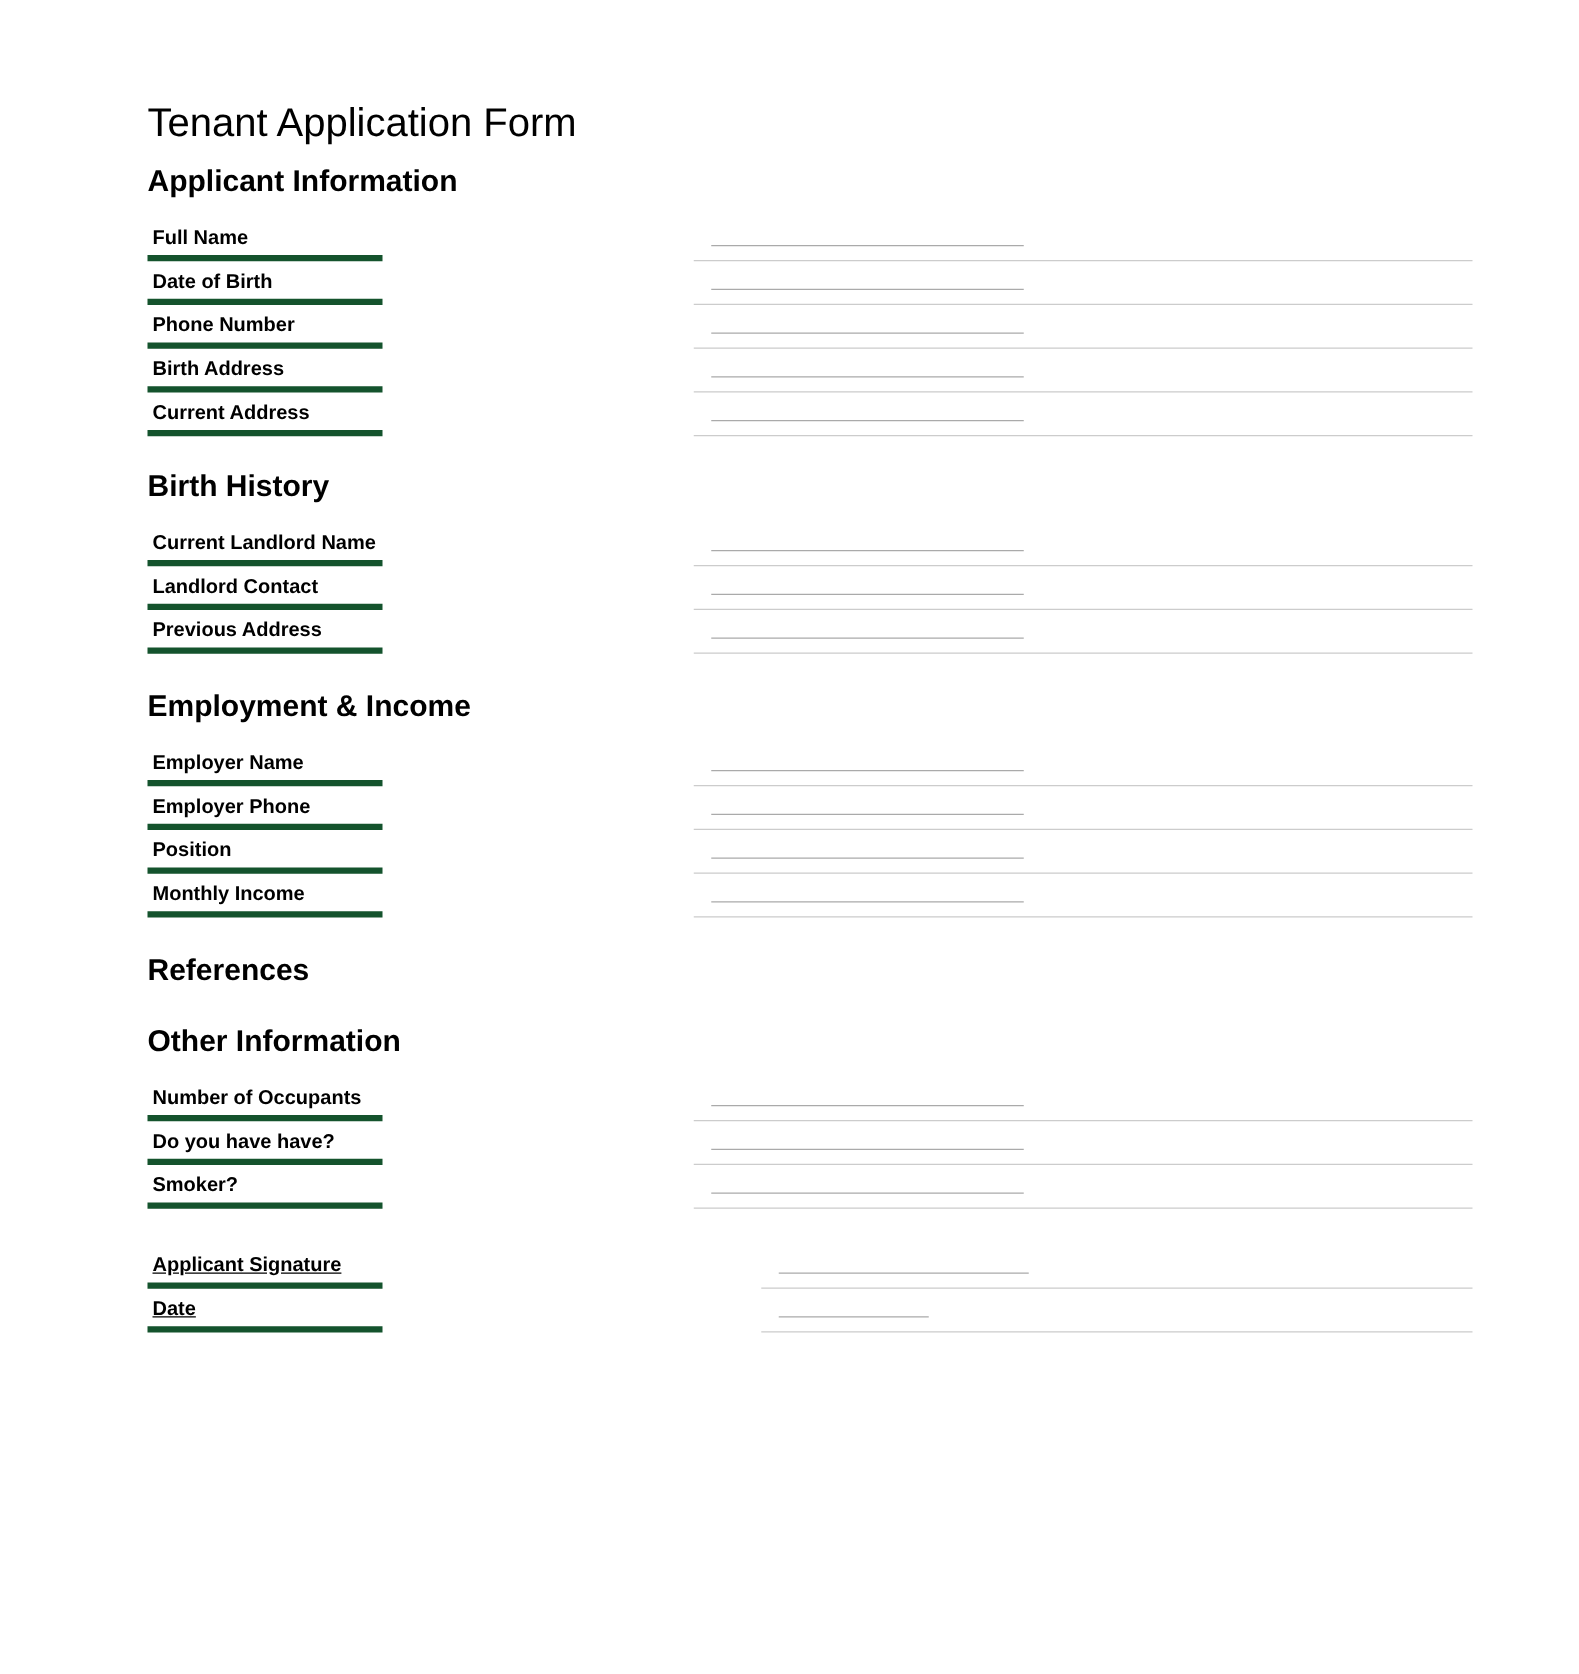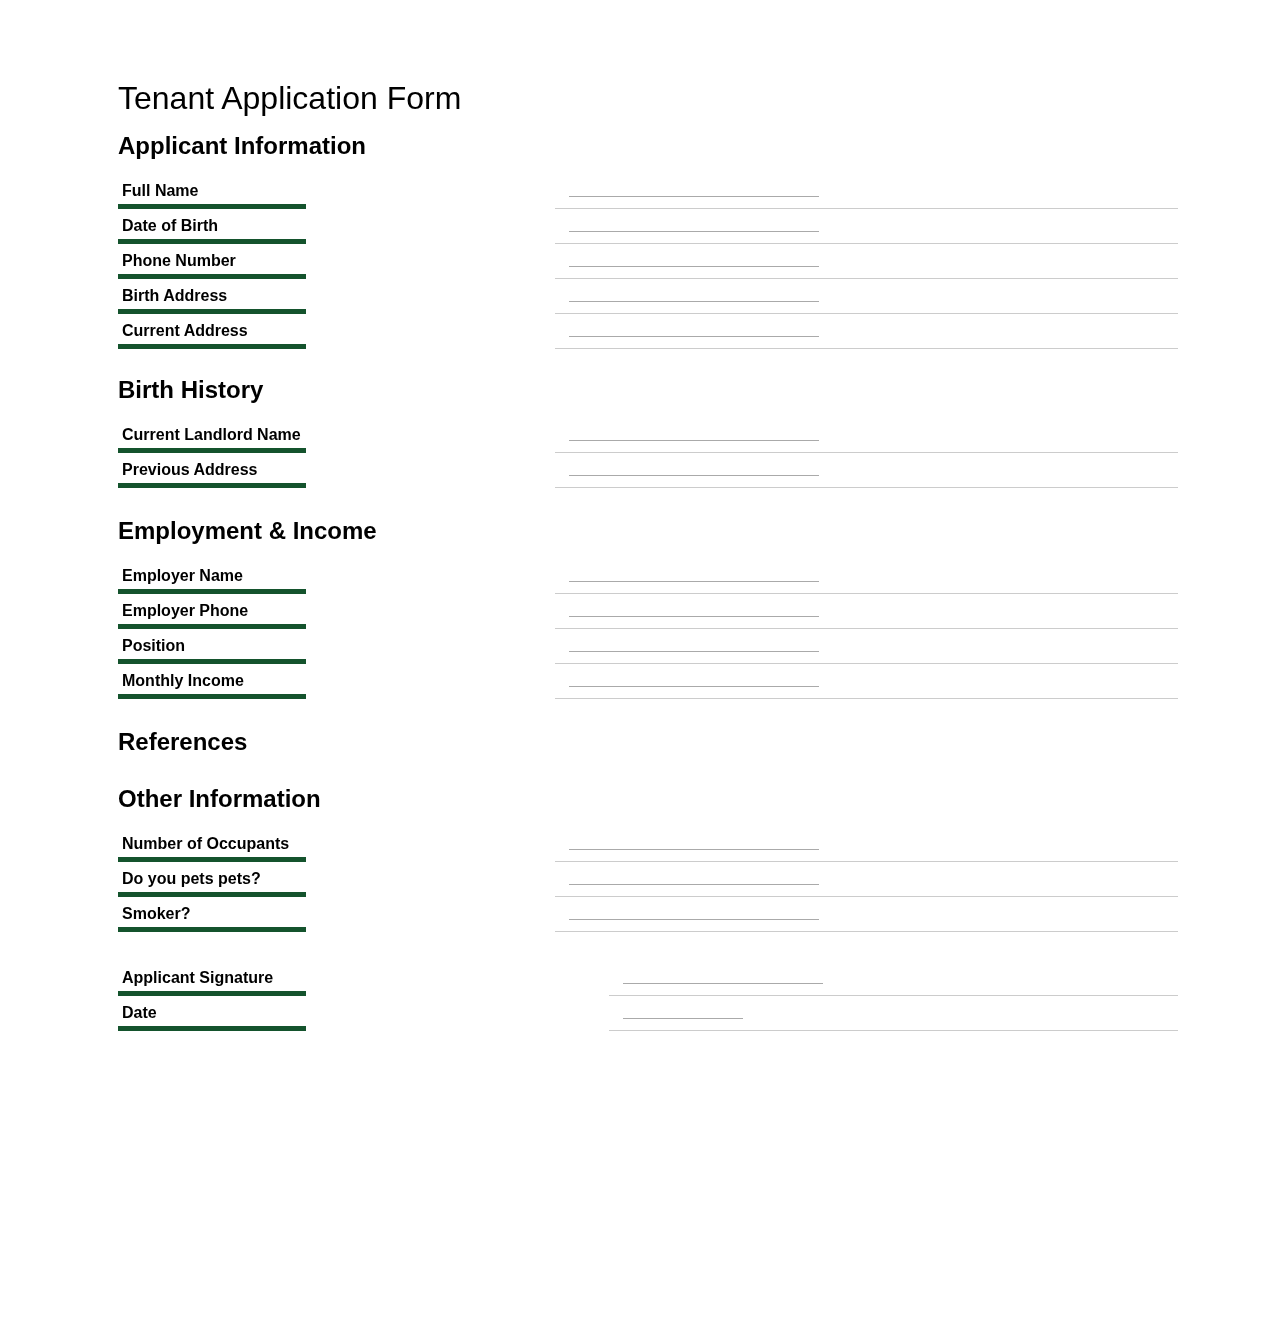--- a/index.html
+++ b/index.html
@@ -93,20 +93,27 @@
     <h2 class="section-title">Birth History</h2>
     <div class="rows">
       <div class="row">
         <div class="label-cell">Current Landlord Name</div>
         <div class="gap-cell"></div>
         <div class="input-cell">
           <input class="field" type="text" value="" style="">
         </div>
       </div>
       <div class="row">
+        <div class="label-cell">Landlord Contact</div>
+        <div class="gap-cell"></div>
+        <div class="input-cell">
+          <input class="field" type="text" value="" style="">
+        </div>
+      </div>
+      <div class="row">
         <div class="label-cell">Previous Address</div>
         <div class="gap-cell"></div>
         <div class="input-cell">
           <input class="field" type="text" value="" style="">
         </div>
       </div>
     </div>
   </div>
 
   <div class="section" style="margin-top:28px;">
@@ -151,37 +158,37 @@
     <h2 class="section-title">Other Information</h2>
     <div class="rows">
       <div class="row">
         <div class="label-cell">Number of Occupants</div>
         <div class="gap-cell"></div>
         <div class="input-cell">
           <input class="field" type="text" value="" style="">
         </div>
       </div>
       <div class="row">
-        <div class="label-cell">Do you pets pets?</div>
+        <div class="label-cell">Do you have have?</div>
         <div class="gap-cell"></div>
         <div class="input-cell">
           <input class="field" type="text" value="" style="">
         </div>
       </div>
       <div class="row">
         <div class="label-cell">Smoker?</div>
         <div class="gap-cell"></div>
         <div class="input-cell">
           <input class="field" type="text" value="" style="">
         </div>
       </div>
     </div>
   </div>
 
-  <div class="section sig" style="margin-top:29px;">
+  <div class="section sig" style="margin-top:29px;text-decoration:underline;">
     <div class="rows" style="margin-top:0;">
       <div class="row">
         <div class="label-cell">Applicant Signature</div>
         <div class="gap-cell"></div>
         <div class="input-cell">
           <input class="field sig-field" type="text" value="" style="">
         </div>
       </div>
       <div class="row">
         <div class="label-cell">Date</div>

